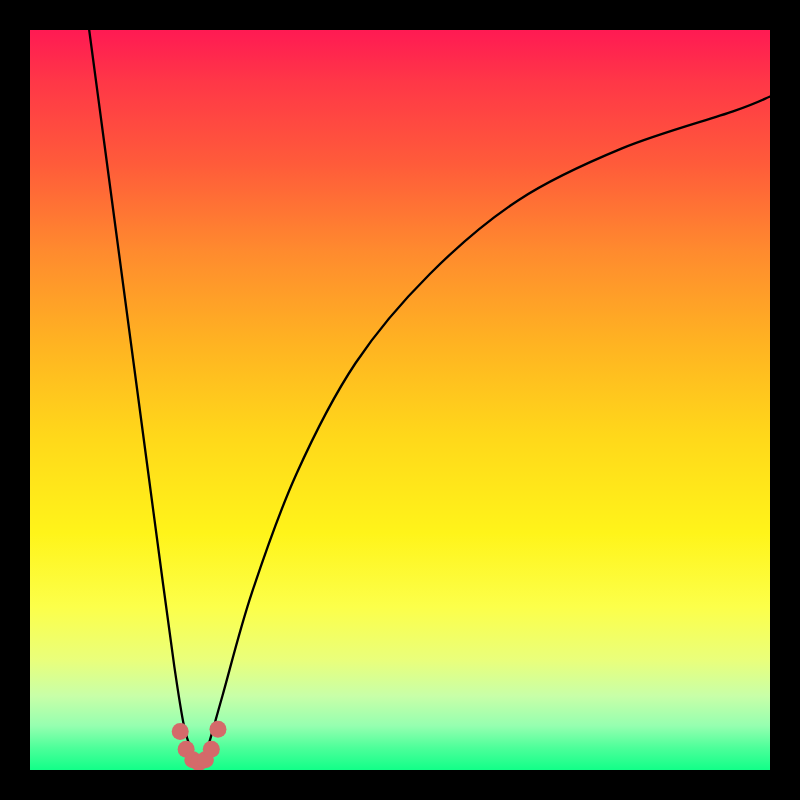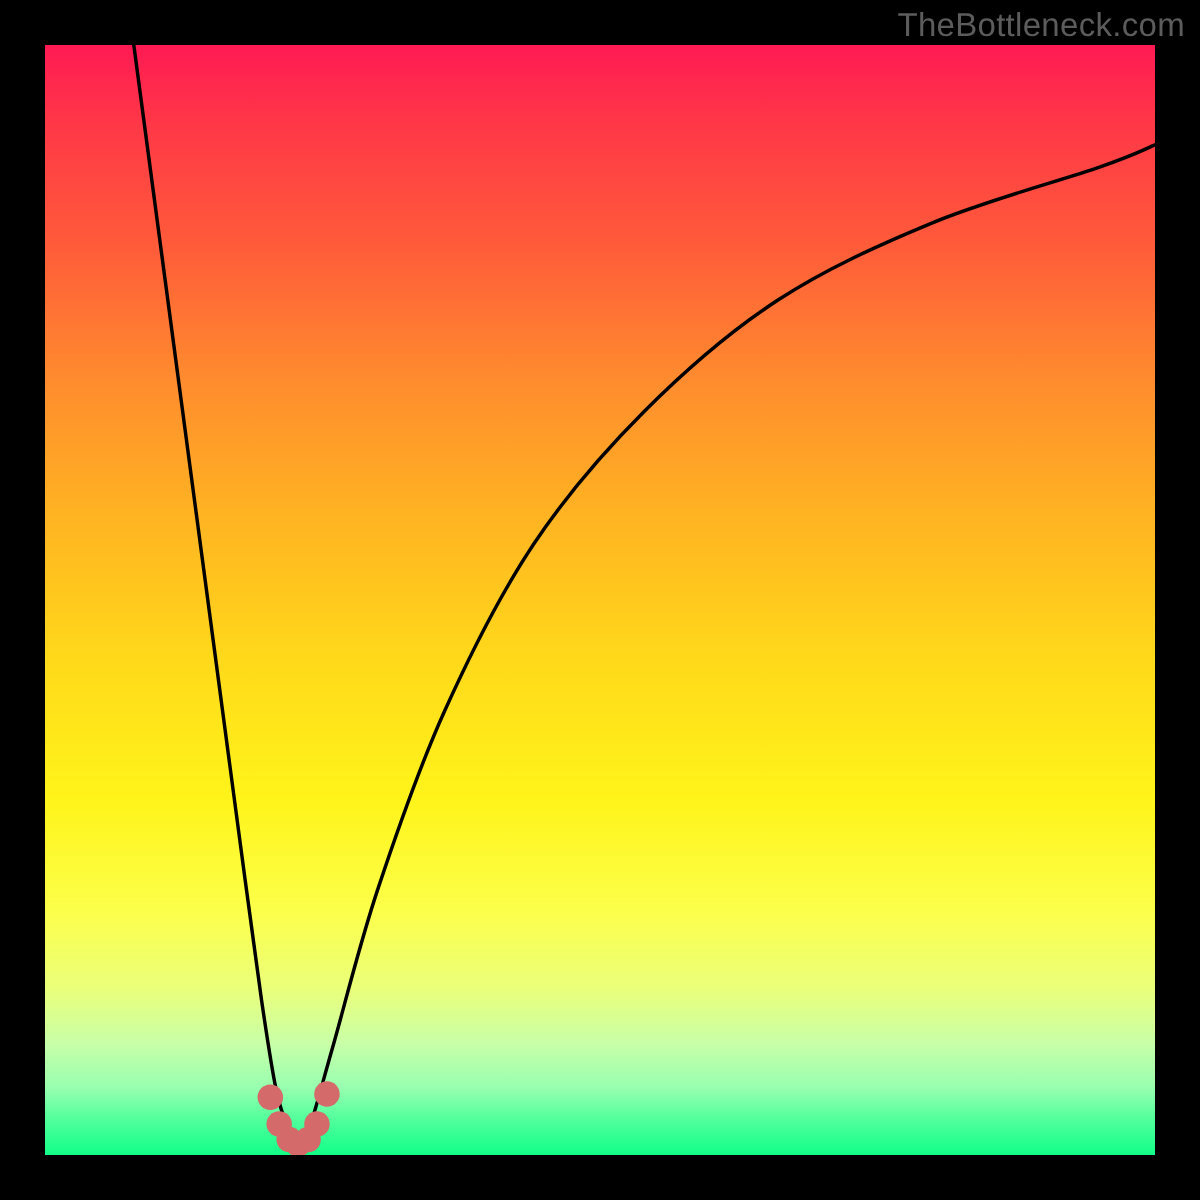--- a/index.html
+++ b/index.html
@@ -65,21 +65,20 @@
     font-size: 22px;
     font-weight: 500;
     letter-spacing: 0.2px;
   }
 </style>
 </head>
 <body>
 
 <div class="frame">
 
-  <div class="attribution">TheBottleneck.com</div>
 
   <div class="plot-area">
     <div class="gradient-bg"></div>
 
     <svg class="curves" viewBox="0 0 740 740" preserveAspectRatio="none">
       <g>
         <path id="path-left" d="M 59.2 0 C 61.66666666666667 18.5 69.06666666666666 74 74 111 C 78.93333333333334 148 83.86666666666666 185 88.8 222 C 93.73333333333333 259 98.66666666666667 295.99999999999994 103.60000000000001 332.99999999999994 C 108.53333333333335 369.99999999999994 113.46666666666667 407 118.4 444 C 123.33333333333334 481 128.88333333333333 522.9333333333334 133.2 555 C 137.51666666666665 587.0666666666666 140.84666666666666 612.9666666666667 144.3 636.4 C 147.75333333333336 659.8333333333333 150.83666666666667 680.8 153.92000000000002 695.6 C 157.00333333333336 710.4000000000001 160.33333333333334 717.8000000000001 162.8 725.2 C 165.26666666666668 732.6 167.73333333333335 737.5333333333333 168.72 740" fill="none" stroke="#000" stroke-width="2.3" stroke-linecap="round"></path>
       </g>
       <g>
         <path id="path-right" d="M 168.72 740 C 170.2 736.3 173.65333333333334 730.1333333333333 177.6 717.8 C 181.54666666666665 705.4666666666666 185 691.9 192.4 666 C 199.8 640.1 209.66666666666669 599.4 222 562.4 C 234.33333333333331 525.4 249.1333333333333 482.23333333333335 266.4 444 C 283.66666666666663 405.76666666666665 303.40000000000003 366.29999999999995 325.6 332.99999999999994 C 347.8 299.69999999999993 372.4666666666667 271.3333333333333 399.6 244.2 C 426.73333333333335 217.06666666666666 456.33333333333337 191.1666666666666 488.40000000000003 170.19999999999993 C 520.4666666666667 149.23333333333326 556.2333333333333 133.19999999999996 592 118.39999999999998 C 627.7666666666667 103.59999999999998 678.3333333333334 90.0333333333333 703 81.39999999999998 C 727.6666666666666 72.76666666666665 733.8333333333334 69.06666666666668 740 66.60000000000002" fill="none" stroke="#000" stroke-width="2.3" stroke-linecap="round"></path>

